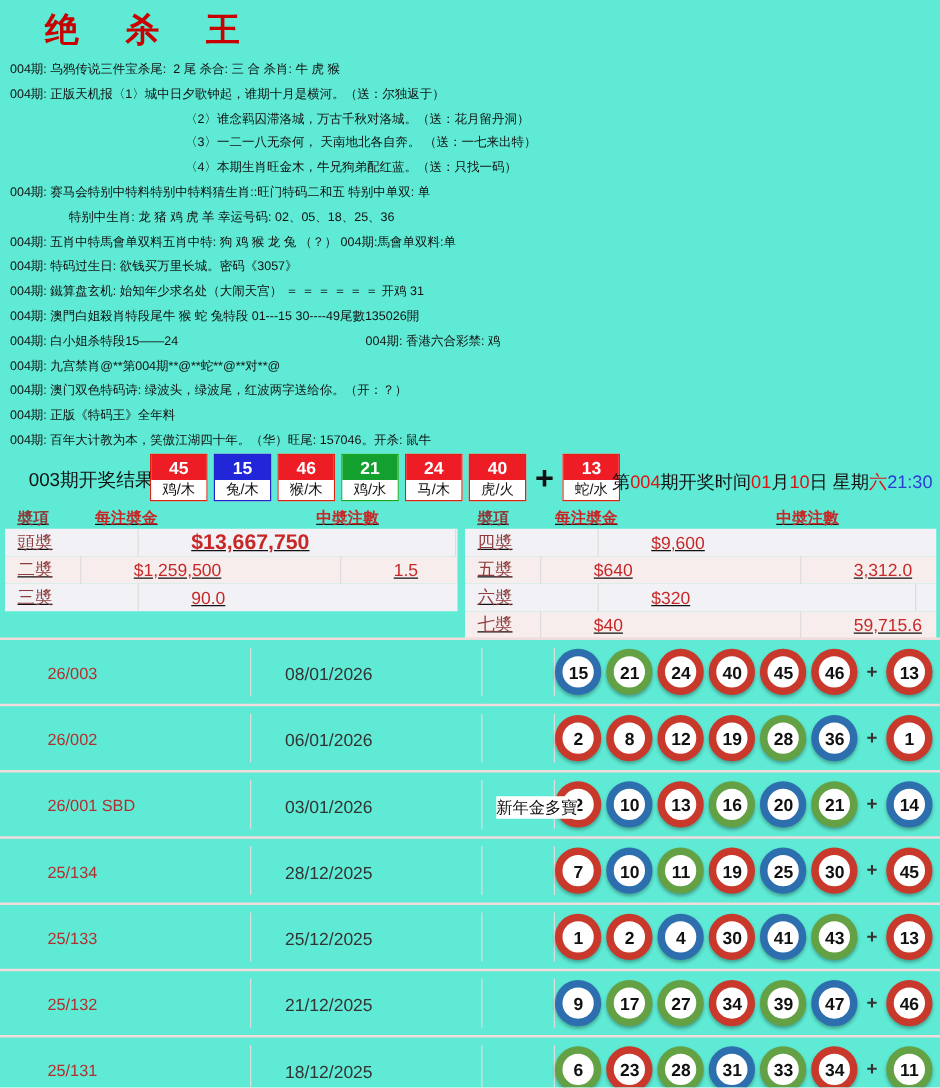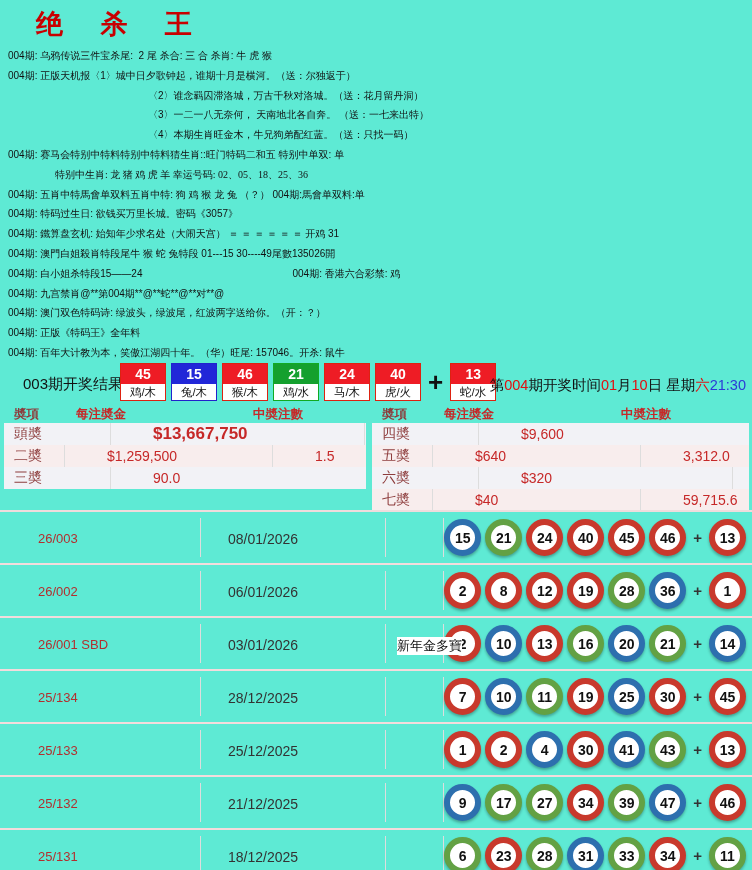--- a/index.html
+++ b/index.html
@@ -5,39 +5,39 @@
   html,body{margin:0;padding:0;background:#fff;}
   .page{position:relative;width:752px;height:870px;background:#5eead4;overflow:hidden;
         font-family:"Liberation Sans","DejaVu Sans",sans-serif;color:#111;}
 
   .title{position:absolute;left:36px;top:6px;font-size:27px;font-weight:bold;
          color:#c80000;letter-spacing:14px;font-family:"DejaVu Serif","Liberation Serif",serif;}
 
   .info-lines{position:absolute;left:8px;top:46px;font-size:10px;line-height:19.8px;
               color:#111;white-space:pre;}
   .info-line.ind1{padding-left:140px;}
-  .info-line.ind2{padding-left:47px;font-family:Liberation Serif, serif;}
+  .info-line.ind2{padding-left:47px;}
 
   
   .result-bar{position:absolute;left:8px;top:363px;width:738px;height:40px;}
   .rb-label{position:absolute;left:15px;top:12px;font-size:15px;color:#111;}
   .rb-balls{position:absolute;left:112px;top:0;display:flex;align-items:center;gap:5px;}
   .num-box{width:44px;border:1px solid #c00;text-align:center;background:#fff;flex:none;}
   .num-box .num-top{display:block;color:#fff;font-weight:bold;font-size:14px;height:20px;line-height:20px;}
   .num-box .num-label{display:block;font-size:11.5px;color:#111;height:16px;line-height:16px;background:#fff;}
   .num-box.red{border-color:#d21;} .num-box.red .num-top{background:#ee1c25;}
   .num-box.blue{border-color:#22c;} .num-box.blue .num-top{background:#2127d8;}
   .num-box.green{border-color:#1a2;} .num-box.green .num-top{background:#14a02e;}
   .rb-plus{font-size:26px;font-weight:bold;color:#111;margin:0 2px;line-height:38px;}
   .rb-next{position:absolute;right:0;top:13px;font-size:14.5px;white-space:pre;}
   .part-black{color:#111;} .part-red{color:#e01111;} .part-blue{color:#2b3bd6;}
 
   
   .prize-area{position:absolute;left:0;top:405px;width:752px;}
-  .ptable{position:absolute;top:0;font-size:14px;}
+  .ptable{position:absolute;top:0;font-size:14px;text-decoration:underline;}
   .ptable.left{left:4px;width:362px;}
   .ptable.right{left:372px;width:377px;}
   .p-head{display:flex;height:18px;align-items:center;font-weight:bold;font-size:12.5px;color:#a03434;}
   .p-row{display:flex;height:22px;align-items:center;}
   .p-row.even{background:#f2f2f6;gap:46px;}
   .p-row.odd{background:#f8eded;}
   .p-c{display:flex;align-items:center;height:100%;}
   .p-c0{width:50px;padding-left:10px;flex:none;color:#8d3c3c;}
   .p-c1{width:165px;padding-left:12px;flex:none;color:#c62828;}
   .p-c2{flex:1;padding-left:12px;color:#c62828;}

